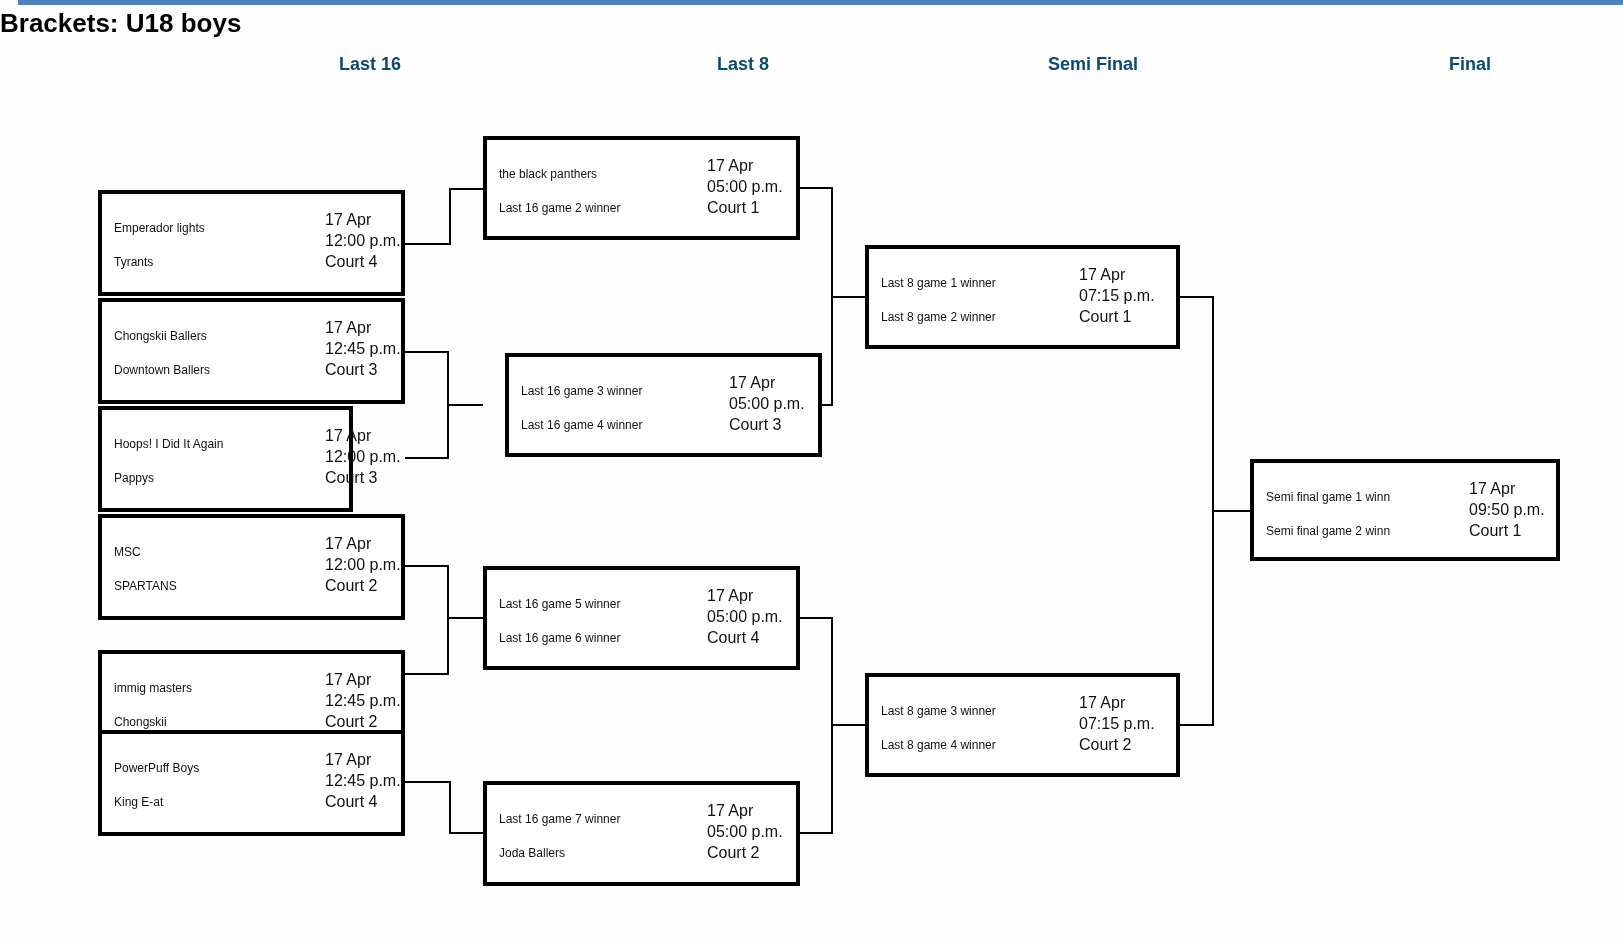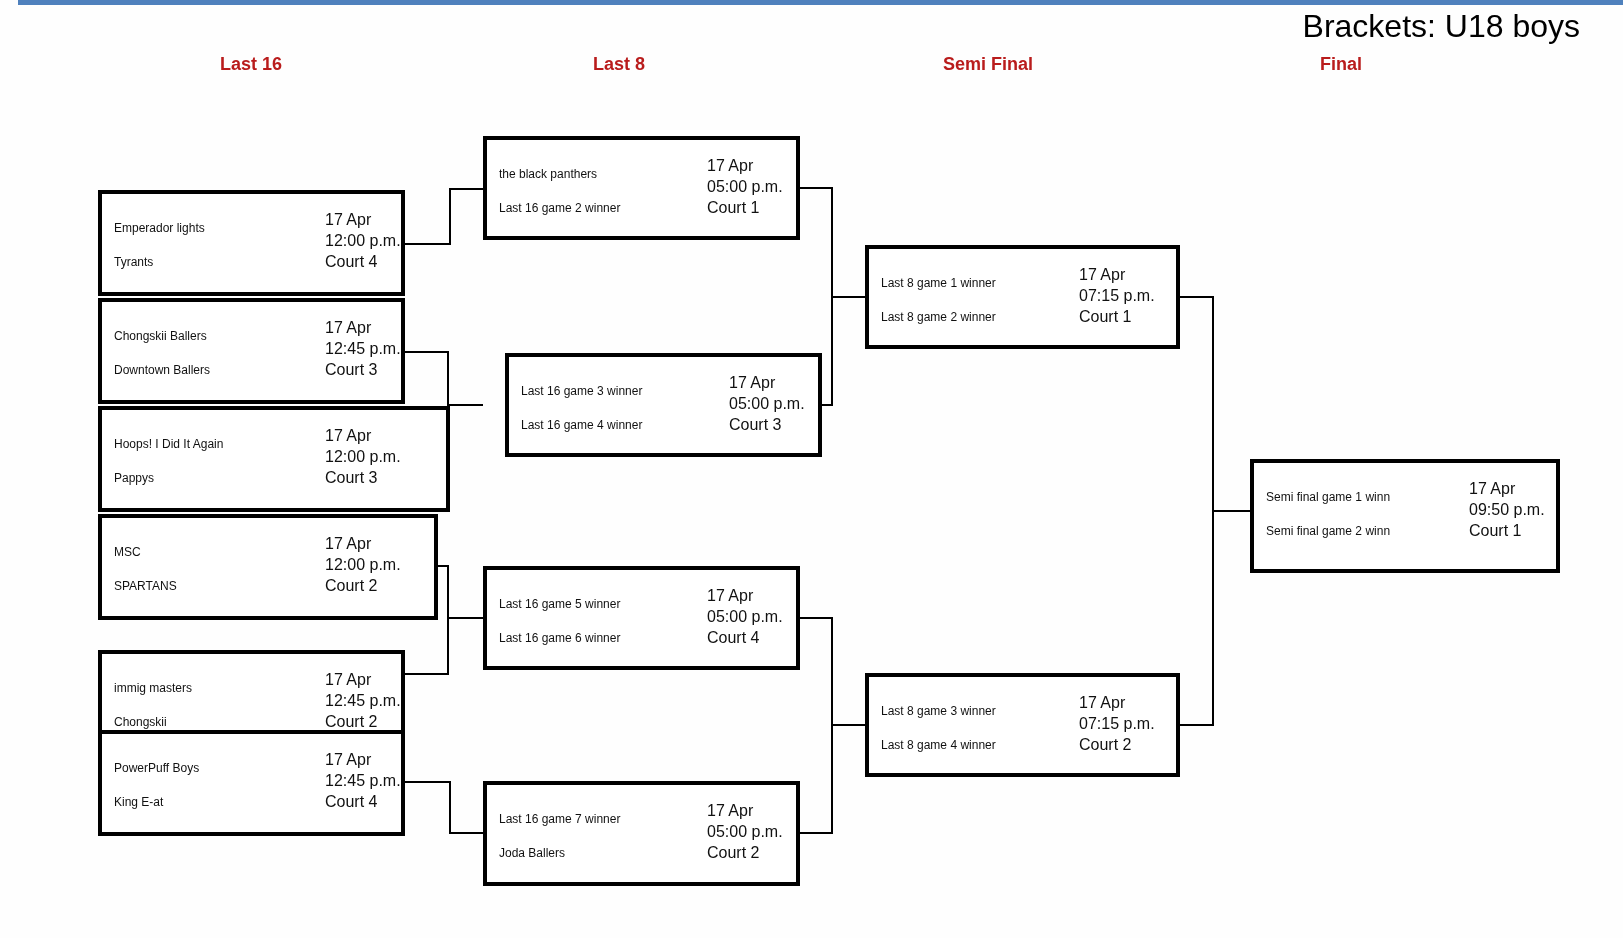--- a/index.html
+++ b/index.html
@@ -2,26 +2,26 @@
 <html><head>
 <meta charset="utf-8">
 <style>
   html,body{margin:0;padding:0;background:#fefefe;}
   body{
     width:1623px;height:938px;position:relative;overflow:hidden;
     font-family:"Liberation Sans","DejaVu Sans",sans-serif;color:#111;
   }
   .top-bar{position:absolute;left:18px;top:0;width:1605px;height:5px;background:#4f81bd;}
   .title{
-    position:absolute;left:0;top:8px;width:1580px;text-align:right;
-    font-size:32px;font-weight:normal;color:#000;
+    position:absolute;left:0;top:8px;width:1580px;text-align:left;
+    font-size:26px;font-weight:bold;color:#000;
   }
   .round-header{
-    position:absolute;top:54px;width:300px;text-align:center;
-    font-size:18px;font-weight:bold;color:#b91c1c;
+    position:absolute;top:54px;width:300px;text-align:right;
+    font-size:18px;font-weight:bold;color:#0c4a6e;
   }
   #connectors{position:absolute;left:0;top:0;pointer-events:none;}
   .match{
     position:absolute;background:#fff;border:4px solid #000;box-sizing:border-box;
   }
   .team{position:absolute;left:12px;font-size:12px;line-height:20px;white-space:nowrap;}
   .t1{top:24px;}
   .t2{top:58px;}
   .info{position:absolute;top:15px;font-size:16px;line-height:21px;white-space:nowrap;}
   .l16 .info{left:223px;}
@@ -64,30 +64,30 @@
 </div>
 <div class="match l16" style="left:98px;top:298px;width:307px;height:106px">
   <div class="team t1">Chongskii Ballers</div>
   <div class="team t2">Downtown Ballers</div>
   <div class="info">
     <div>17 Apr</div>
     <div>12:45 p.m.</div>
     <div>Court 3</div>
   </div>
 </div>
-<div class="match l16" style="left:98px;top:406px;width:352px;height:106px">
+<div class="match l16" style="left:98px;top:406px;width:255px;height:106px">
   <div class="team t1">Hoops! I Did It Again</div>
   <div class="team t2">Pappys</div>
   <div class="info">
     <div>17 Apr</div>
     <div>12:00 p.m.</div>
     <div>Court 3</div>
   </div>
 </div>
-<div class="match l16" style="left:98px;top:514px;width:340px;height:106px">
+<div class="match l16" style="left:98px;top:514px;width:307px;height:106px">
   <div class="team t1">MSC</div>
   <div class="team t2">SPARTANS</div>
   <div class="info">
     <div>17 Apr</div>
     <div>12:00 p.m.</div>
     <div>Court 2</div>
   </div>
 </div>
 <div class="match l16" style="left:98px;top:650px;width:307px;height:106px">
   <div class="team t1">immig masters</div>
@@ -157,21 +157,21 @@
 <div class="match sf" style="left:865px;top:673px;width:315px;height:104px">
   <div class="team t1">Last 8 game 3 winner</div>
   <div class="team t2">Last 8 game 4 winner</div>
   <div class="info">
     <div>17 Apr</div>
     <div>07:15 p.m.</div>
     <div>Court 2</div>
   </div>
 </div>
 
-<div class="match f" style="left:1250px;top:459px;width:310px;height:114px">
+<div class="match f" style="left:1250px;top:459px;width:310px;height:102px">
   <div class="team t1">Semi final game 1 winn</div>
   <div class="team t2">Semi final game 2 winn</div>
   <div class="info">
     <div>17 Apr</div>
     <div>09:50 p.m.</div>
     <div>Court 1</div>
   </div>
 </div>
 
 </body></html>

